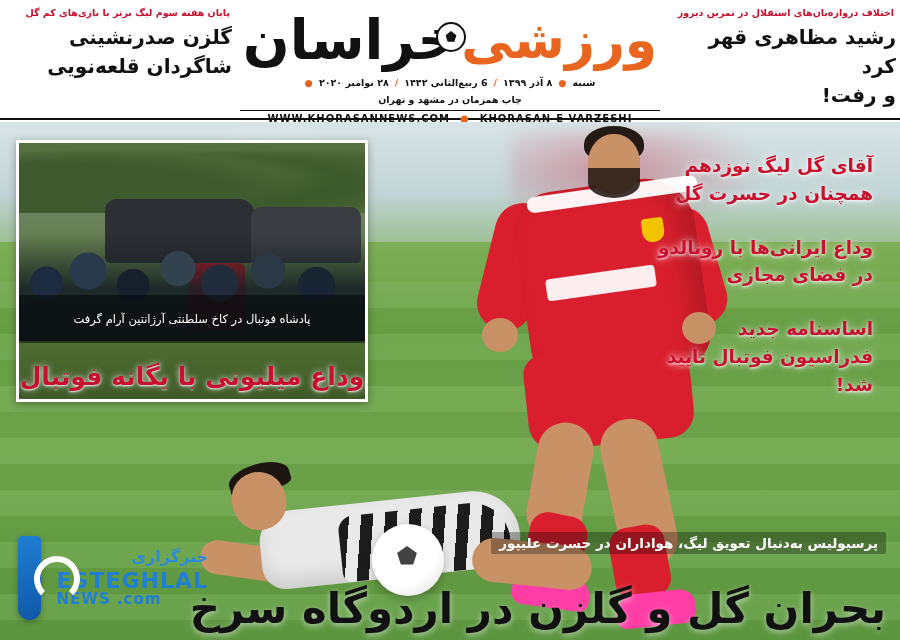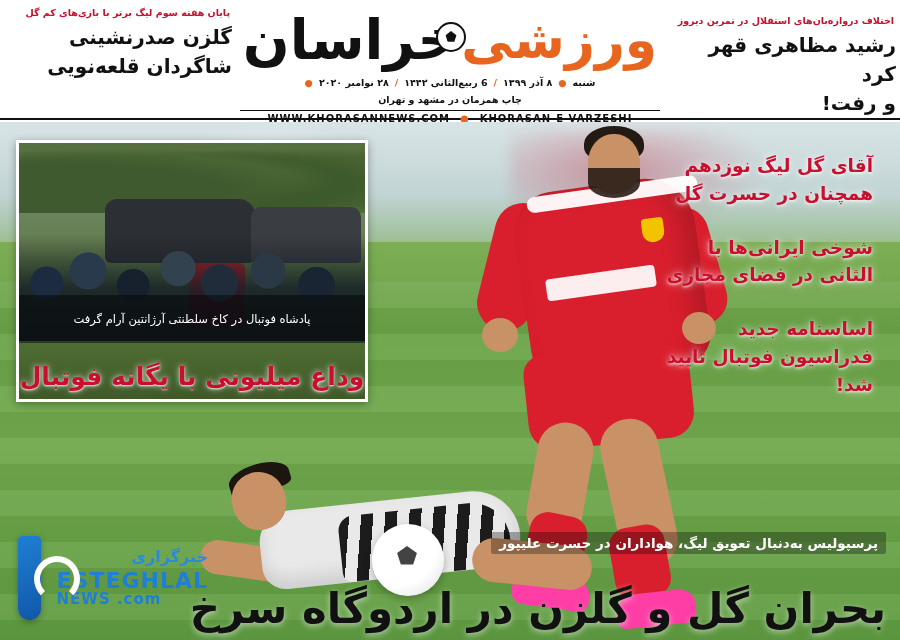--- a/index.html
+++ b/index.html
@@ -26,21 +26,21 @@
     height: 120px;
     background: #ffffff;
     border-bottom: 2px solid #111;
   }
   .mh-left, .mh-right {
     position: absolute;
     top: 6px;
     width: 228px;
     text-align: right;
   }
-  .mh-right { right: 4px; margin-top: 8px; }
+  .mh-right { right: 4px; }
   .mh-left  { left: 4px; }
   .mh-kicker {
     font-size: 9.5px;
     color: #c8102e;
     font-weight: bold;
     line-height: 1.35;
     direction: rtl;
     padding: 1px 2px 3px;
   }
   .mh-head {
@@ -669,21 +669,21 @@
       <div class="inset-car2"></div>
       <div class="inset-redbox"></div>
       <div class="inset-crowd"></div>
       <div class="inset-grass"></div>
       <div class="inset-cap">پادشاه فوتبال در کاخ سلطنتی آرژانتین آرام گرفت</div>
       <div class="inset-head">وداع میلیونی با یگانه فوتبال</div>
     </div>
 
     <div class="side-heads">
       <div class="side-item">آقای گل لیگ نوزدهم همچنان در حسرت گل</div>
-      <div class="side-item">شوخی ایرانی‌ها با الثانی در فضای مجازی</div>
+      <div class="side-item">وداع ایرانی‌ها با رونالدو در فضای مجازی</div>
       <div class="side-item">اساسنامه جدید فدراسیون فوتبال تایید شد!</div>
     </div>
 
     <div class="bottom-kicker">پرسپولیس به‌دنبال تعویق لیگ، هواداران در حسرت علیپور</div>
     <div class="bottom-head">بحران گل و گلزن در اردوگاه سرخ</div>
 
     <div class="watermark">
       <div class="wm-badge"></div>
       <div class="wm-text">
         <div class="wm-fa">خبرگزاری</div>

